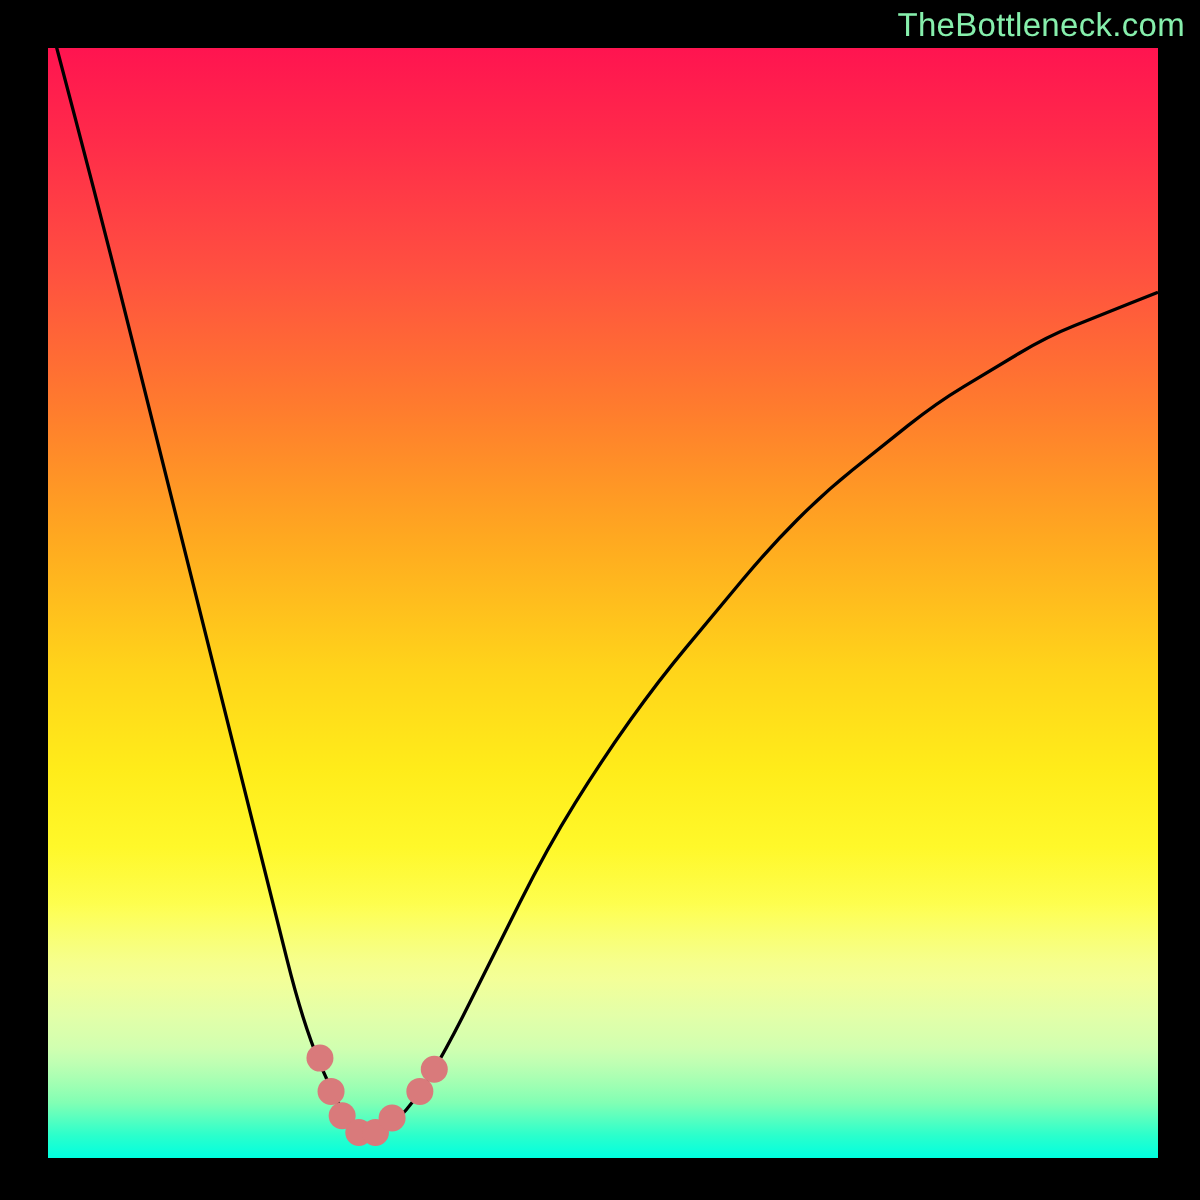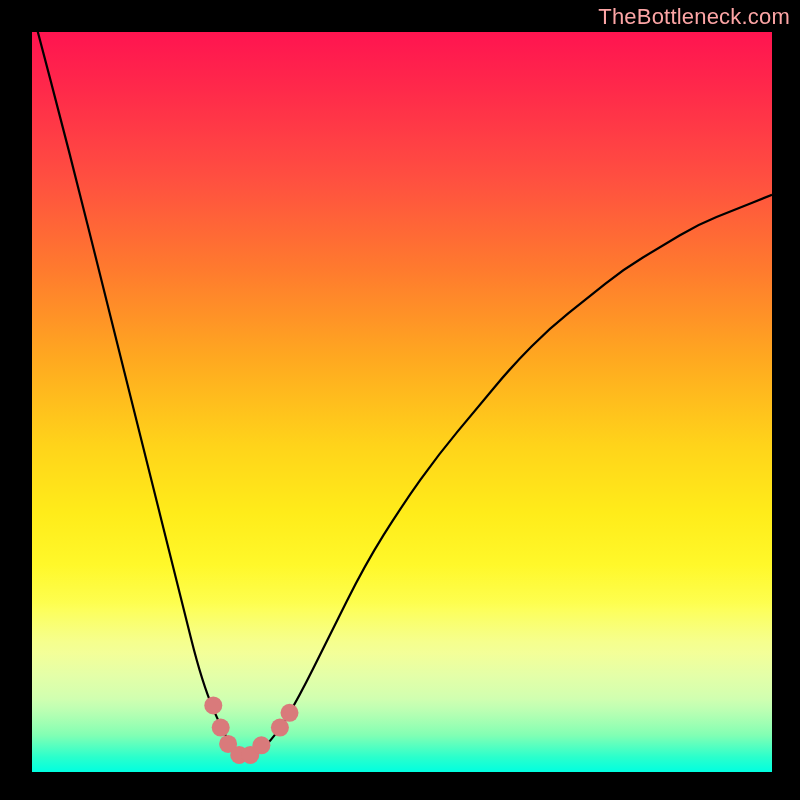--- a/index.html
+++ b/index.html
@@ -8,21 +8,21 @@
     height: 800px;
     font-family: Arial, Helvetica, sans-serif;
     background: #000;
     position: relative;
     overflow: hidden;
   }
   .watermark {
     position: absolute;
     top: 4px;
     right: 10px;
-    color: #fca5a5;
+    color: #86efac;
     font-size: 22px;
     font-weight: 400;
     z-index: 10;
     letter-spacing: 0.2px;
   }
   .plot-area {
     position: absolute;
     left: 32px;
     top: 32px;
     width: 740px;

